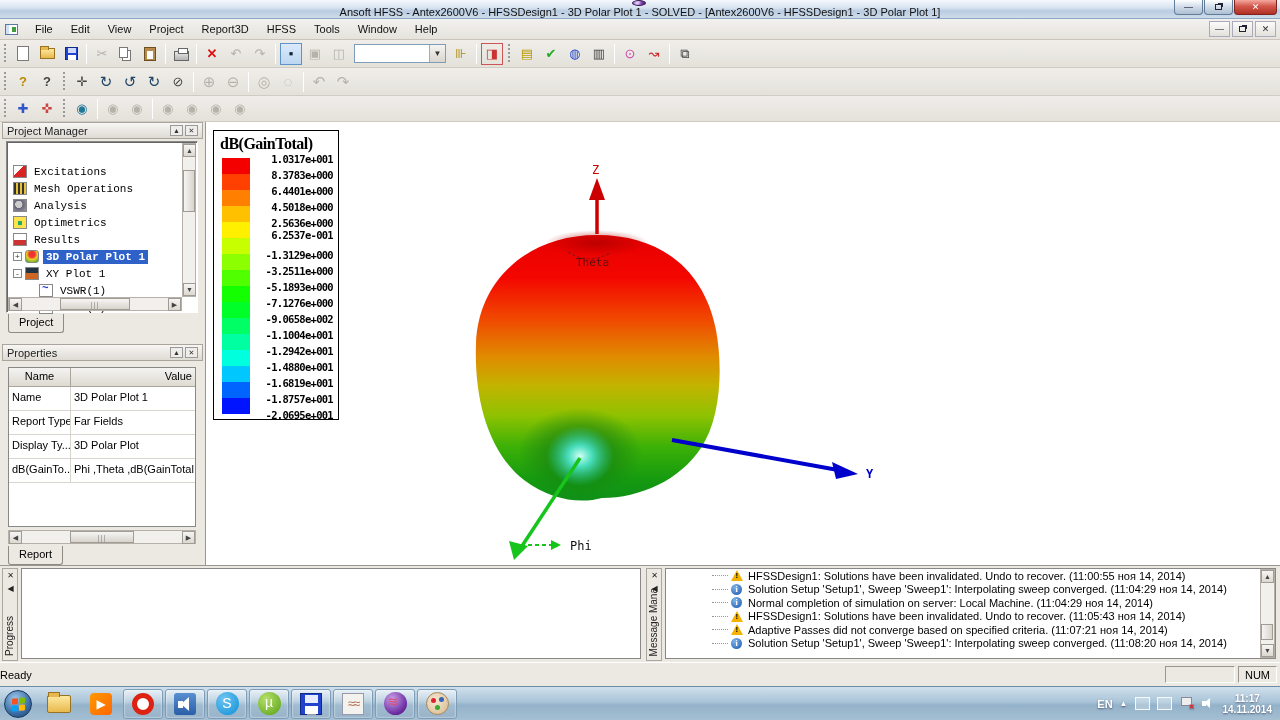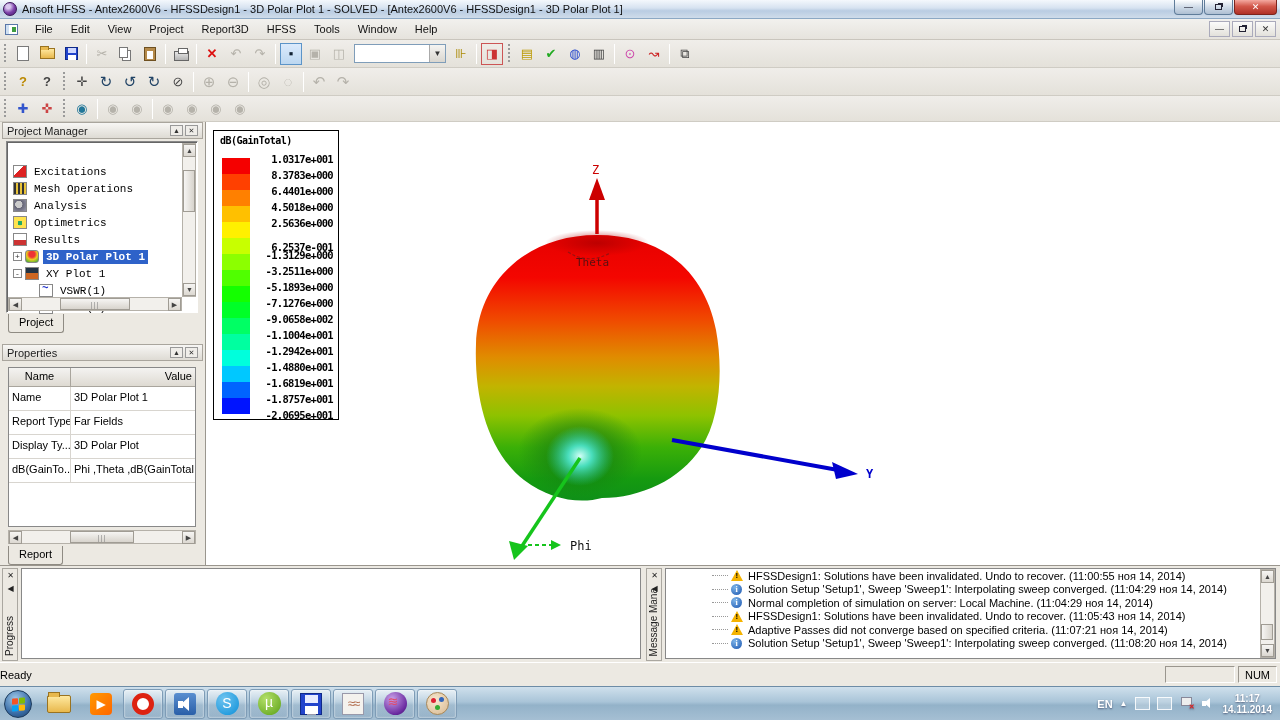--- a/index.html
+++ b/index.html
@@ -3,21 +3,21 @@
 <meta charset="utf-8">
 <style>
   * { margin:0; padding:0; box-sizing:border-box; }
   html,body { width:1280px; height:720px; overflow:hidden; }
   body { font-family:"Liberation Sans", sans-serif; font-size:11px; color:#000; background:#ece9e2; position:relative; }
   .abs { position:absolute; }
 
   
   #titlebar { left:0; top:0; width:1280px; height:19px;
     background:linear-gradient(#f4f8fc,#d6e2f0 45%,#b9cce2 60%,#cfdcea);
-    border-bottom:1px solid #8ca8c4; display:flex; align-items:center; }
+    border-bottom:1px solid #8ca8c4; display:flex; align-items:center;flex-direction:column; }
   #app-logo { width:14px; height:14px; border-radius:50%; margin:0 5px 0 3px;
     background:radial-gradient(circle at 35% 30%, #d9c7ef 0 18%, #7b3fa8 55%, #4c1f73); border:1px solid #3a1458; }
   #title-text { font-size:11px; color:#111; }
   .cap-btns { position:absolute; right:3px; top:0; display:flex; }
   .cap-btn { width:29px; height:15px; border:1px solid #5f7c99; border-top:none; border-radius:0 0 4px 4px;
     background:linear-gradient(#fdfeff,#cfdbe8 50%,#aebfd2); display:flex; align-items:center; justify-content:center;
     font-size:9px; color:#223; margin-left:1px; }
   .cap-btn.close { width:43px; background:linear-gradient(#f4a9a0,#d2574a 45%,#b03126); color:#fff; border-color:#7d241c; }
   .restore-glyph { width:7px; height:6px; border:1px solid #223; box-shadow:2px -2px 0 -1px #223; background:transparent; }
 
@@ -103,21 +103,21 @@
   .prow.head { height:19px; background:linear-gradient(#f4f3f1,#dedad2); border-bottom:1px solid #a9a59d; }
   .pcell1 { width:62px; padding:4px 3px 0 3px; border-right:1px solid #d8d5cf; overflow:hidden; white-space:nowrap; }
   .pcell2 { flex:1; padding:4px 3px 0 3px; overflow:hidden; white-space:nowrap; }
   .prow.head .pcell1 { text-align:center; border-right:1px solid #a9a59d; padding-top:2px; }
   .prow.head .pcell2 { text-align:right; padding-top:2px; }
 
   
   #plot { left:205px; top:0; width:1075px; height:443px; background:#fff; border-left:1px solid #9a968e; }
   #legend { position:absolute; left:7px; top:8px; width:126px; height:290px; background:#fff; border:1px solid #000;
     font-family:"DejaVu Sans Mono", monospace; font-weight:bold; }
-  #legend-title { font-size:10px; padding:4px 0 0 6px; letter-spacing:-.5px; }
+  #legend-title { font-size:16px; padding:4px 0 0 6px; letter-spacing:-.5px;font-family:Liberation Serif, serif; }
   .lg-swatch { position:absolute; left:8px; width:28px; height:16px; }
   .lg-label { position:absolute; right:5px; width:92px; text-align:right; font-size:10.5px; letter-spacing:-.7px; }
   #view3d { position:absolute; left:0; top:0; width:1075px; height:443px; }
 
   
   #bottom { left:0; top:565px; width:1280px; height:97px; background:#ece9e2; border-top:1px solid #9a968e; }
   .dockstrip { position:absolute; left:0; top:2px; bottom:2px; width:16px; border:1px solid #aaa7a0; background:#ece9e2; }
   .dock-x { position:absolute; top:2px; left:2px; width:11px; height:11px; font-size:8px; line-height:10px; text-align:center; color:#222; }
   .dock-a { position:absolute; top:15px; left:2px; width:11px; height:11px; font-size:8px; line-height:10px; text-align:center; color:#222; }
   .dock-label { position:absolute; bottom:4px; left:1px; writing-mode:vertical-rl; transform:rotate(180deg); font-size:10px; color:#222; }
@@ -556,21 +556,21 @@
       <div class="lg-swatch" style="top: 203px; background-color: rgb(0, 255, 160);"></div>
       <div class="lg-swatch" style="top: 219px; background-color: rgb(0, 255, 220);"></div>
       <div class="lg-swatch" style="top: 235px; background-color: rgb(0, 200, 255);"></div>
       <div class="lg-swatch" style="top: 251px; background-color: rgb(0, 100, 255);"></div>
       <div class="lg-swatch" style="top: 267px; background-color: rgb(0, 20, 255);"></div>
       <div class="lg-label" style="top:22px">1.0317e+001</div>
       <div class="lg-label" style="top:38px">8.3783e+000</div>
       <div class="lg-label" style="top:54px">6.4401e+000</div>
       <div class="lg-label" style="top:70px">4.5018e+000</div>
       <div class="lg-label" style="top:86px">2.5636e+000</div>
-      <div class="lg-label" style="top:110px">6.2537e-001</div>
+      <div class="lg-label" style="top:98px">6.2537e-001</div>
       <div class="lg-label" style="top:118px">-1.3129e+000</div>
       <div class="lg-label" style="top:134px">-3.2511e+000</div>
       <div class="lg-label" style="top:150px">-5.1893e+000</div>
       <div class="lg-label" style="top:166px">-7.1276e+000</div>
       <div class="lg-label" style="top:182px">-9.0658e+002</div>
       <div class="lg-label" style="top:198px">-1.1004e+001</div>
       <div class="lg-label" style="top:214px">-1.2942e+001</div>
       <div class="lg-label" style="top:230px">-1.4880e+001</div>
       <div class="lg-label" style="top:246px">-1.6819e+001</div>
       <div class="lg-label" style="top:262px">-1.8757e+001</div>

